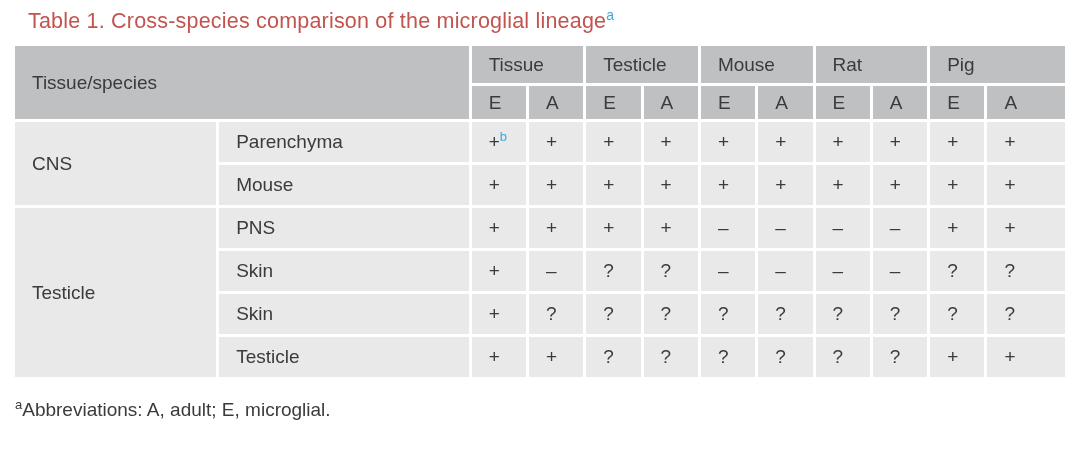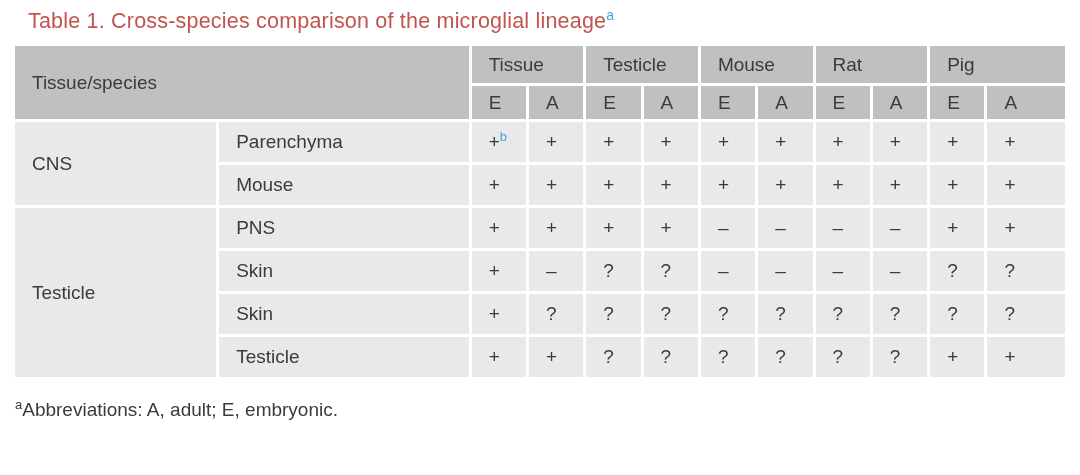--- a/index.html
+++ b/index.html
@@ -200,16 +200,16 @@
       <td class="value">?</td>
       <td class="value">?</td>
       <td class="value">?</td>
       <td class="value">+</td>
       <td class="value">+</td>
     </tr>
   </tbody>
     </table>
 
   <div class="footnotes">
-    <div><sup>a</sup><span>Abbreviations: A, adult; E, embryonic.</span></div>
+    <div><sup>a</sup><span>Abbreviations: A, adult; E, microglial.</span></div>
   </div>
 
 </div>
 
 </body></html>

